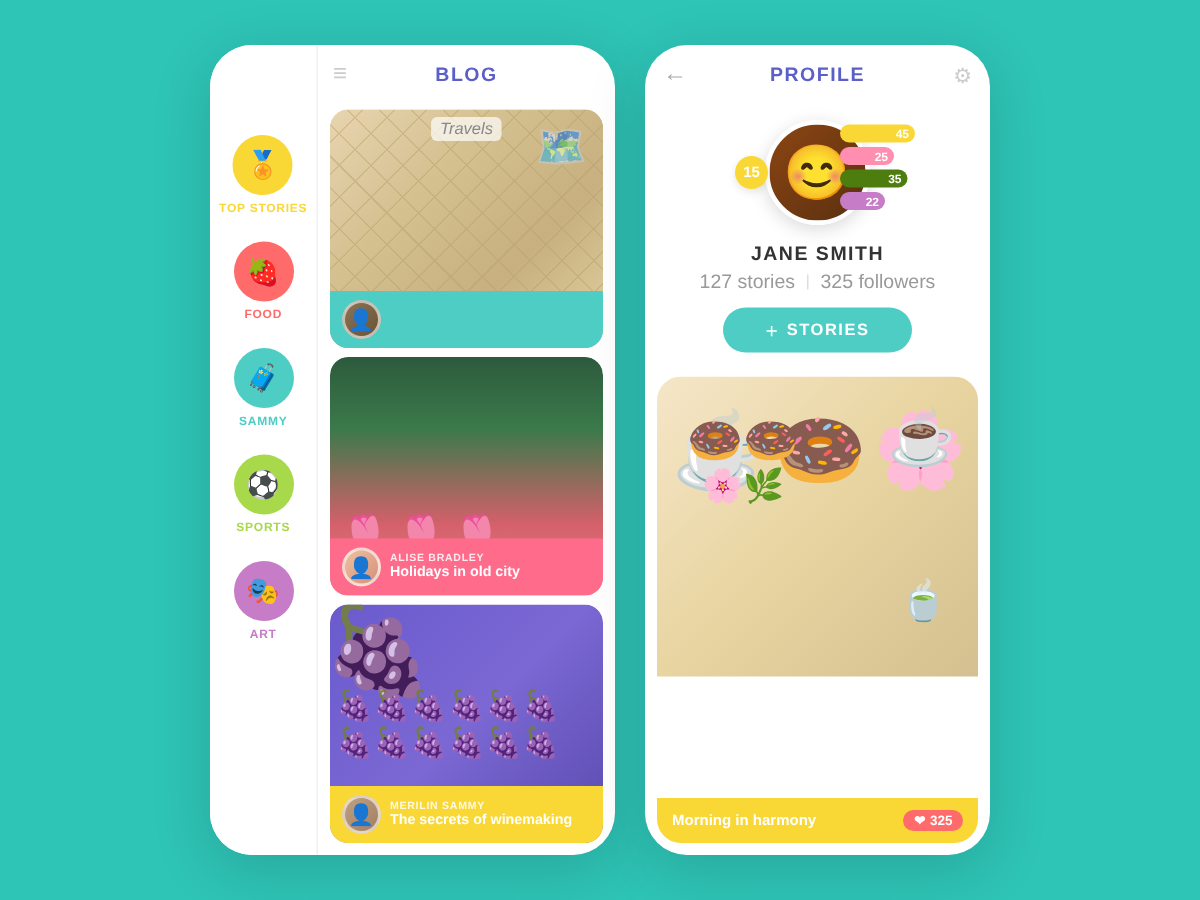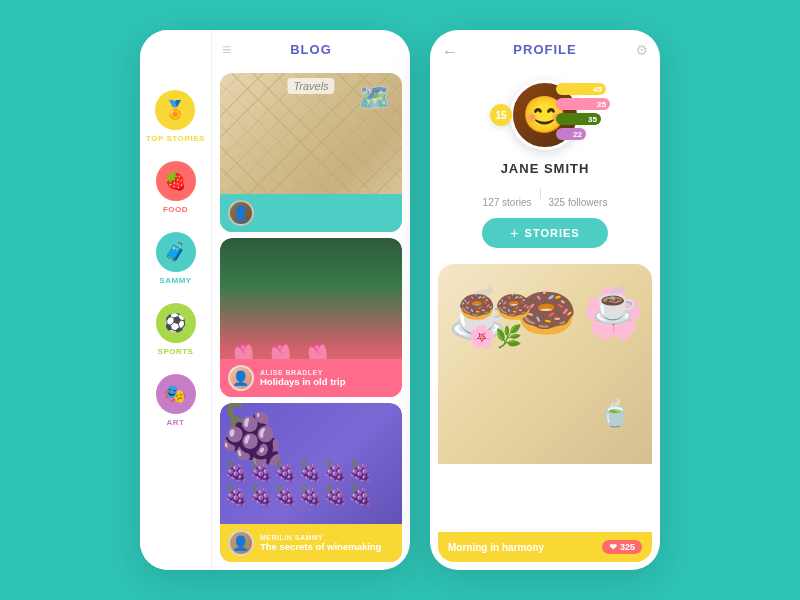--- a/index.html
+++ b/index.html
@@ -258,21 +258,21 @@
       align-items: center;
       justify-content: flex-end;
       padding-right: 4px;
     }
     .stat-bar span {
       font-size: 8px;
       font-weight: 700;
       color: #fff;
     }
     .stat-yellow { background: #f9d835; width: 50px; }
-    .stat-pink { background: #ff8eb0; width: 54px; }
+    .stat-pink { background: #ff8eb0; width: 36px; }
     .stat-green { background: #4d7c0f; width: 45px; }
     .stat-purple { background: #c67cc6; width: 30px; }
     .level-badge {
       position: absolute;
       left: 5px;
       top: 50%;
       transform: translateY(-50%);
       width: 22px;
       height: 22px;
       border-radius: 50%;
@@ -292,23 +292,22 @@
       letter-spacing: 1px;
       margin-top: 6px;
     }
     .profile-stats-row {
       display: flex;
       gap: 8px;
       align-items: center;
       margin-top: 4px;
     }
     .profile-stat-text {
-      font-size: 10px;
+      font-size: 13px;
       color: #999;
-      margin-top: 17px;
     }
     .profile-stat-sep {
       width: 1px;
       height: 10px;
       background: #ddd;
     }
     .follow-btn {
       margin-top: 10px;
       background: #4ecdc4;
       color: #fff;
@@ -429,21 +428,21 @@
         </div>
 
         <div class="story-card">
           <div class="card-img card-tulips" style="width:100%;height:100%;border-radius:12px;background:linear-gradient(180deg,#2d5a3d 0%,#3a7a4a 30%,#d4606a 70%,#e8808a 100%);position:relative;overflow:hidden;">
             <div style="position:absolute;bottom:20px;left:5px;font-size:30px;">🌷🌷🌷</div>
           </div>
           <div class="card-overlay card-overlay-red">
             <div class="card-avatar" style="background:linear-gradient(135deg,#f0c0a0,#d4907a);display:flex;align-items:center;justify-content:center;font-size:14px;">👤</div>
             <div class="card-text-block">
               <div class="card-author">ALISE BRADLEY</div>
-              <div class="card-title">Holidays in old trip</div>
+              <div class="card-title">Holidays in old city</div>
             </div>
           </div>
         </div>
 
         <div class="story-card">
           <div class="card-img card-grapes" style="width:100%;height:100%;border-radius:12px;background:linear-gradient(135deg,#6a5acd,#7b68d4,#5a4aad);position:relative;overflow:hidden;">
             <div style="position:absolute;inset:0;display:flex;flex-wrap:wrap;align-items:center;justify-content:center;font-size:20px;opacity:0.85;gap:2px;padding:4px;">🍇🍇🍇🍇🍇🍇🍇🍇🍇🍇🍇🍇</div>
           </div>
           <div class="card-overlay card-overlay-yellow">
             <div class="card-avatar" style="background:linear-gradient(135deg,#c0a080,#a08060);display:flex;align-items:center;justify-content:center;font-size:14px;">👤</div>

